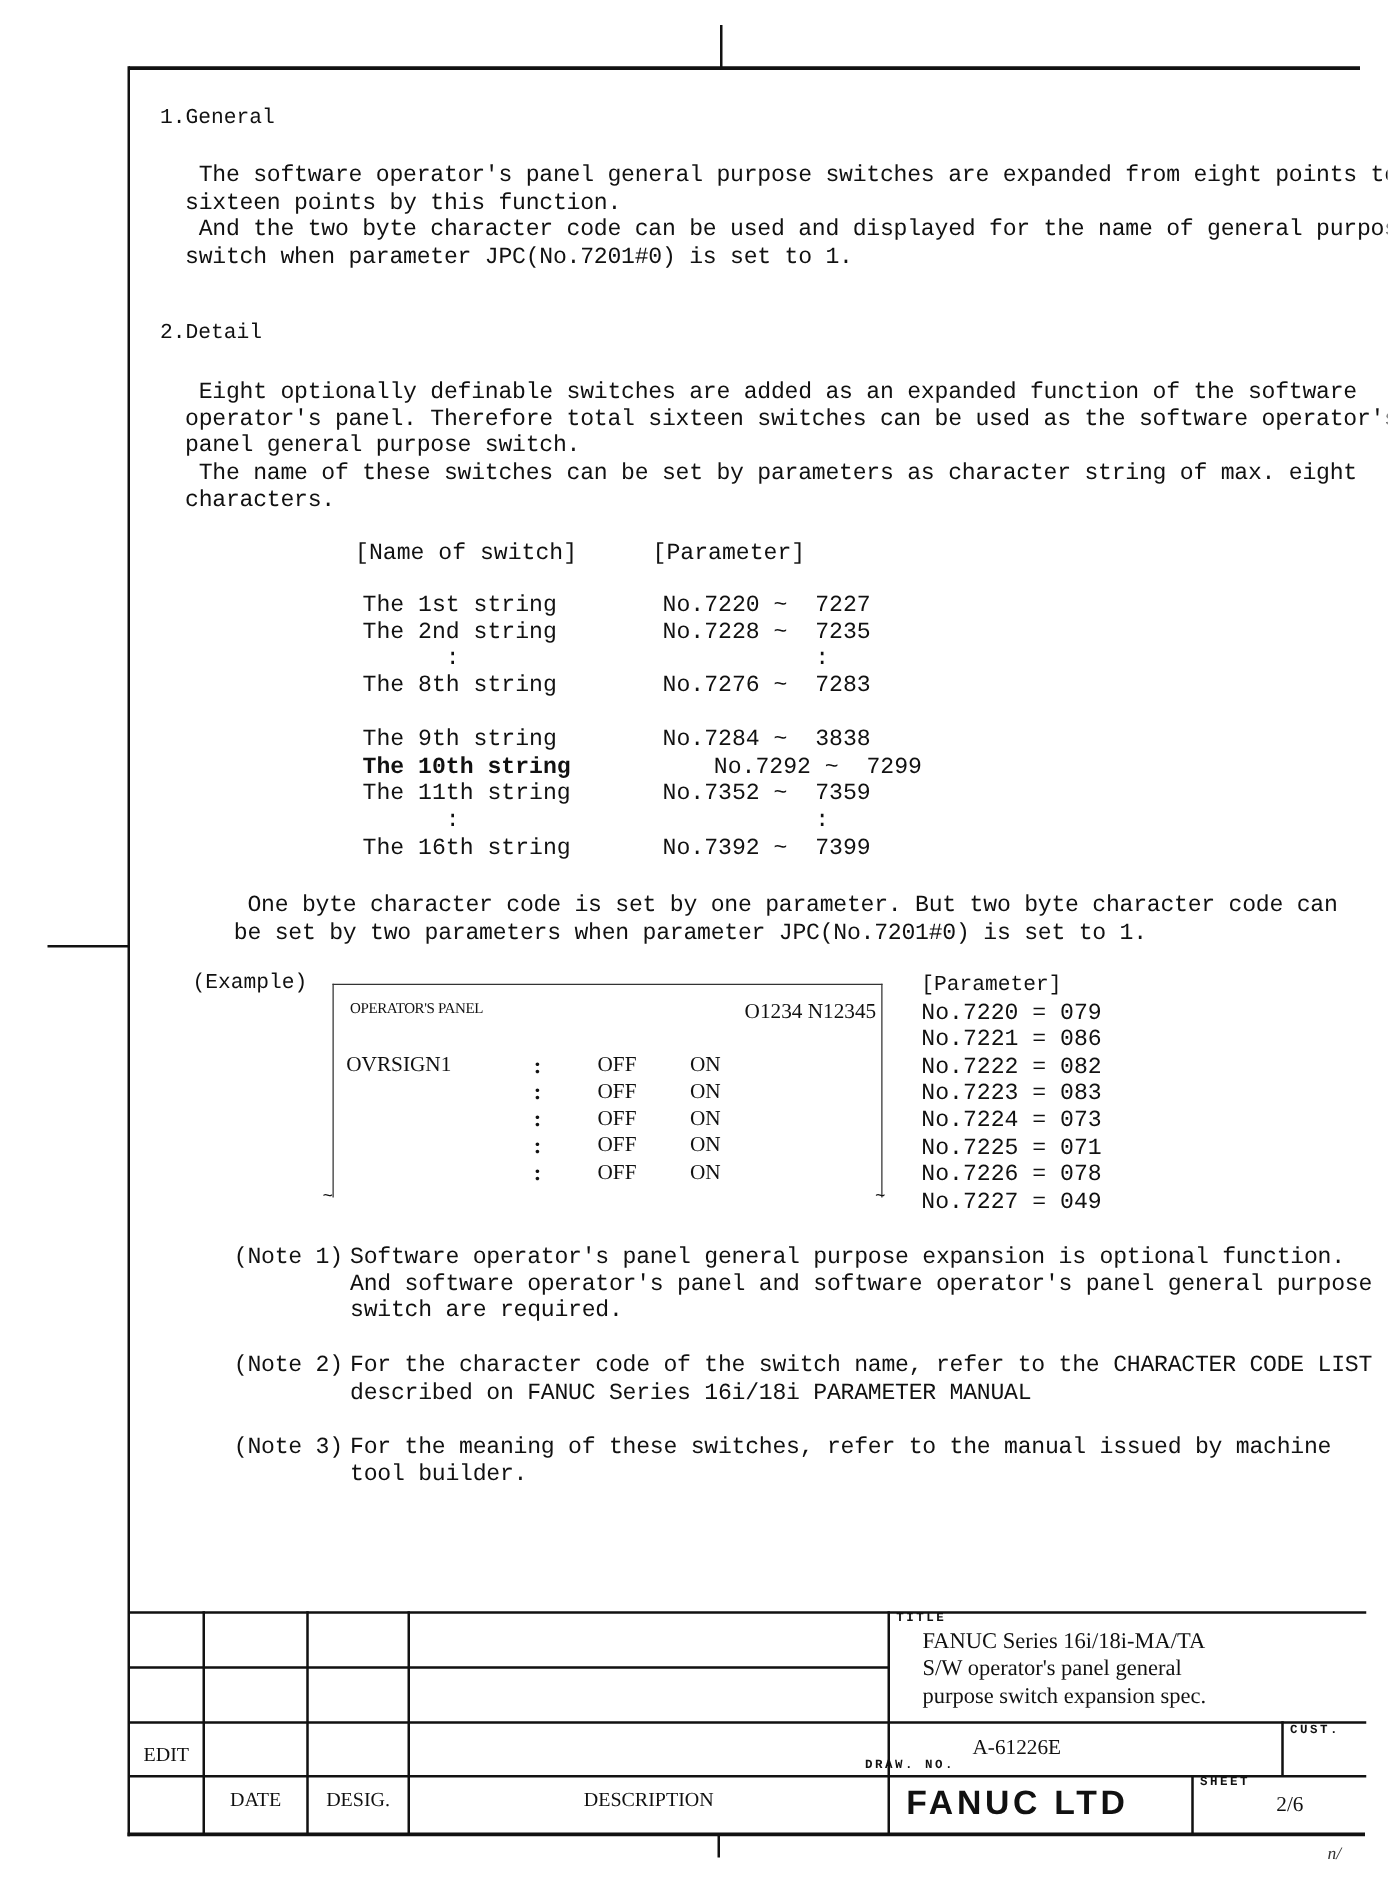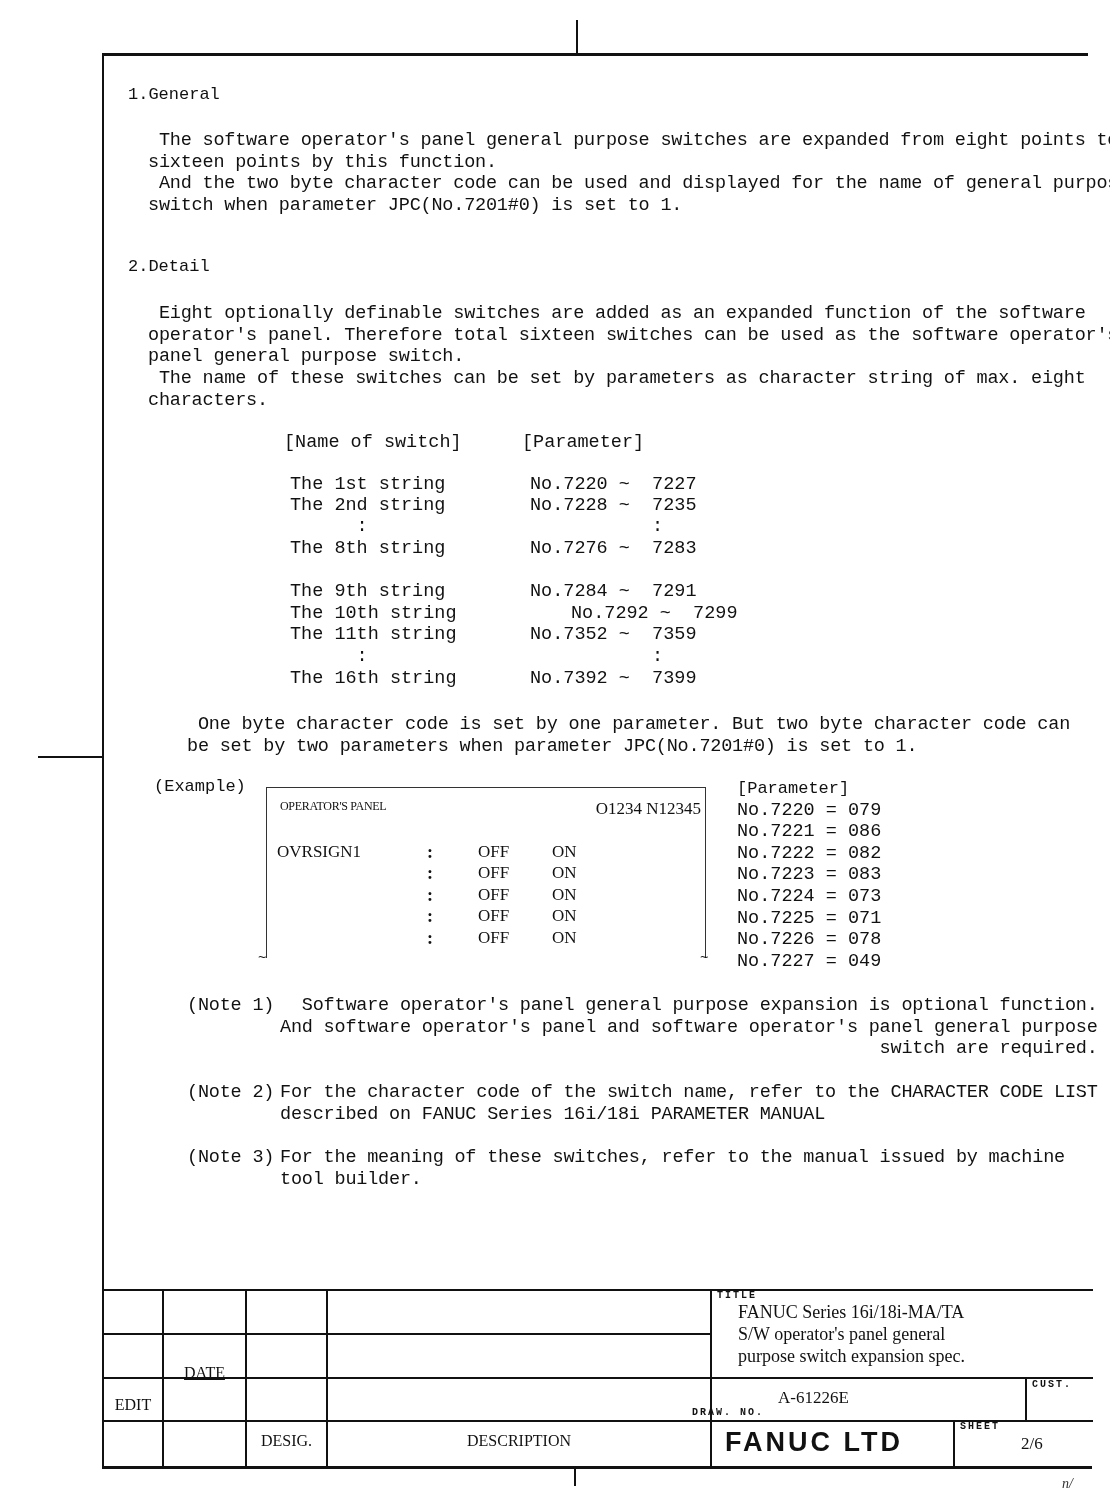--- a/index.html
+++ b/index.html
@@ -51,22 +51,22 @@
   <div class="tbl-row" style="left:290px;top:474px;">The 1st string</div>
   <div class="tbl-row" style="left:530px;top:474px;">No.7220 ~  7227</div>
   <div class="tbl-row" style="left:290px;top:495px;">The 2nd string</div>
   <div class="tbl-row" style="left:530px;top:495px;">No.7228 ~  7235</div>
   <div class="tbl-row" style="left:290px;top:516px;">      :</div>
   <div class="tbl-row" style="left:530px;top:516px;">           :</div>
   <div class="tbl-row" style="left:290px;top:538px;">The 8th string</div>
   <div class="tbl-row" style="left:530px;top:538px;">No.7276 ~  7283</div>
 
   <div class="tbl-row" style="left:290px;top:581px;">The 9th string</div>
-  <div class="tbl-row" style="left:530px;top:581px;">No.7284 ~  7291</div>
-  <div class="tbl-row" style="left:290px;top:603px;">The 10th string</div>
+  <div class="tbl-row" style="left:530px;top:581px;">No.7284 ~  3838</div>
+  <div class="tbl-row" style="left:290px;top:603px;font-weight:bold;">The 10th string</div>
   <div class="tbl-row" style="left:530px;top:603px;margin-left:41px;">No.7292 ~  7299</div>
   <div class="tbl-row" style="left:290px;top:624px;">The 11th string</div>
   <div class="tbl-row" style="left:530px;top:624px;">No.7352 ~  7359</div>
   <div class="tbl-row" style="left:290px;top:646px;">      :</div>
   <div class="tbl-row" style="left:530px;top:646px;">           :</div>
   <div class="tbl-row" style="left:290px;top:668px;">The 16th string</div>
   <div class="tbl-row" style="left:530px;top:668px;">No.7392 ~  7399</div>
 </div>
 
 <div class="abs para" style="left:187px;top:714px;"> One byte character code is set by one parameter. But two byte character code can
@@ -108,21 +108,21 @@
   <div>No.7221 = 086</div>
   <div>No.7222 = 082</div>
   <div>No.7223 = 083</div>
   <div>No.7224 = 073</div>
   <div>No.7225 = 071</div>
   <div>No.7226 = 078</div>
   <div>No.7227 = 049</div>
 </div>
 
 <div class="abs para" style="left:187px;top:995px;">(Note 1)</div>
-<div class="abs para" style="left:280px;top:995px;text-align:right;">Software operator's panel general purpose expansion is optional function.
+<div class="abs para" style="left:280px;top:995px;">Software operator's panel general purpose expansion is optional function.
 And software operator's panel and software operator's panel general purpose
 switch are required.</div>
 <div class="abs para" style="left:187px;top:1082px;">(Note 2)</div>
 <div class="abs para" style="left:280px;top:1082px;">For the character code of the switch name, refer to the CHARACTER CODE LIST
 described on FANUC Series 16i/18i PARAMETER MANUAL</div>
 <div class="abs para" style="left:187px;top:1147px;">(Note 3)</div>
 <div class="abs para" style="left:280px;top:1147px;">For the meaning of these switches, refer to the manual issued by machine
 tool builder.</div>
 
 <div>
@@ -133,21 +133,21 @@
   <div class="line" style="left:103px;top:1420px;width:990px;height:1.5px;"></div>
 
   <div class="line" style="left:162px;top:1289px;width:1.5px;height:178px;"></div>
   <div class="line" style="left:245px;top:1289px;width:1.5px;height:178px;"></div>
   <div class="line" style="left:326px;top:1289px;width:1.5px;height:178px;"></div>
   <div class="line" style="left:710px;top:1289px;width:1.5px;height:178px;"></div>
   <div class="line" style="left:1025px;top:1377px;width:1.5px;height:43px;"></div>
   <div class="line" style="left:953px;top:1420px;width:1.5px;height:47px;"></div>
 
   <div class="cell-text serif" style="left:104px;top:1396px;width:58px;">EDIT</div>
-  <div class="cell-text serif" style="left:164px;top:1364px;width:81px;text-decoration:underline;">DATE</div>
+  <div class="cell-text serif" style="left:164px;top:1432px;width:81px;">DATE</div>
   <div class="cell-text serif" style="left:247px;top:1432px;width:79px;">DESIG.</div>
   <div class="cell-text serif" style="left:328px;top:1432px;width:382px;">DESCRIPTION</div>
 
   <div class="tb-label mono" style="left:717px;top:1290px;">TITLE</div>
   <div class="abs serif" style="left:738px;top:1302px;font-size:18px;">FANUC Series 16i/18i-MA/TA</div>
   <div class="abs serif" style="left:738px;top:1324px;font-size:18px;">S/W operator's panel general</div>
   <div class="abs serif" style="left:738px;top:1346px;font-size:18px;">purpose switch expansion spec.</div>
 
   <div class="tb-label mono" style="left:692px;top:1379px;margin-top:28px;">DRAW. NO.</div>
   <div class="abs serif" style="left:778px;top:1388px;font-size:17px;">A-61226E</div>

